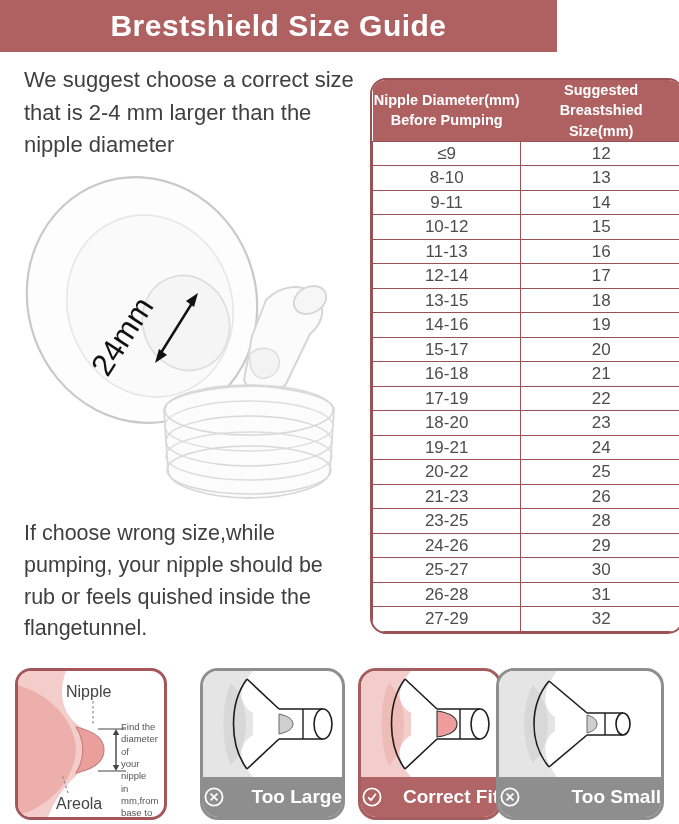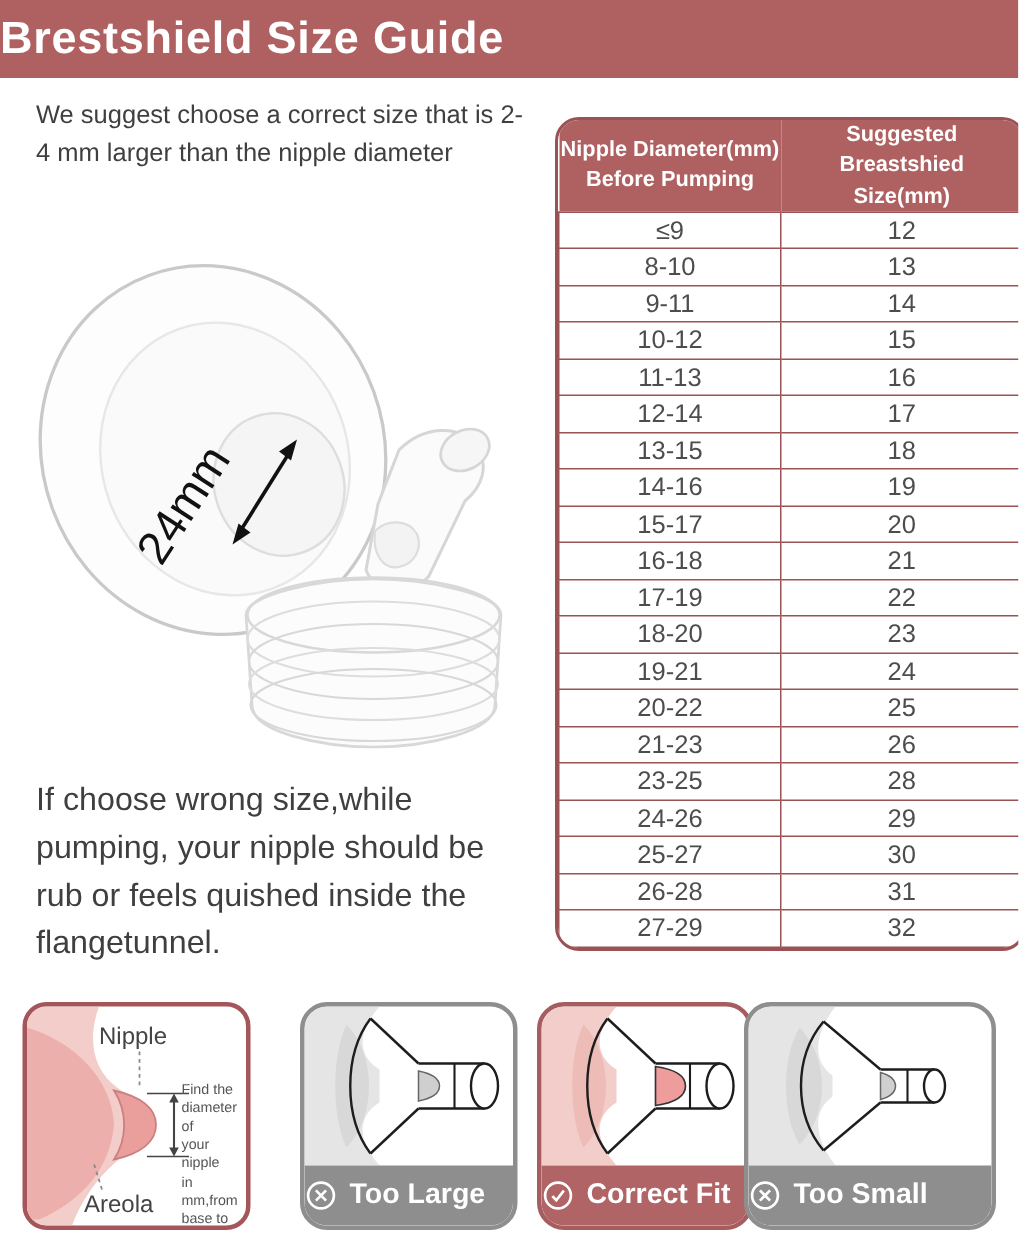--- a/index.html
+++ b/index.html
@@ -8,26 +8,26 @@
     --bar-rose:#b06465;
     --gray:#8e8e8e;
     --ink:#3f3f3f;
     --cell-ink:#4d4d4d;
   }
   *{box-sizing:border-box;margin:0;padding:0}
   body{background:#fff;font-family:"Liberation Sans",sans-serif}
   .page{position:relative;width:679px;height:824px;background:#fff;overflow:hidden}
 
   
-  .titlebar{position:absolute;left:0;top:0;width:679px;height:52px;background:var(--accent);
-    display:flex;align-items:center;}
+  .titlebar{position:absolute;left:0;top:0;width:557px;height:52px;background:var(--accent);
+    display:flex;align-items:center;justify-content:center}
   .titlebar h1{color:#fff;font-size:30px;font-weight:bold;letter-spacing:.5px}
 
   
-  .intro{position:absolute;left:24px;top:64px;width:332px;font-size:17px;line-height:1.48;color:var(--ink)}
+  .intro{position:absolute;left:24px;top:64px;width:332px;font-size:22px;line-height:1.48;color:var(--ink)}
   .warning{position:absolute;left:24px;top:518px;width:334px;font-size:21.5px;line-height:1.48;color:var(--ink)}
 
   
   .flange-figure{position:absolute;left:14px;top:158px;width:344px;height:348px}
   .flange-figure svg{width:100%;height:100%}
 
   
   .size-table{position:absolute;left:370px;top:78px;width:314px;height:556px;
     border:2px solid var(--accent-dark);border-radius:16px;overflow:hidden;background:#fff}
   .size-table table{width:100%;height:100%;border-collapse:collapse;table-layout:fixed}
@@ -39,21 +39,21 @@
 
   
   .panel{position:absolute;top:668px;height:152px;background:#fff;overflow:hidden}
   .panel svg.scene{position:absolute;left:0;top:0}
   .panel-measure{left:15px;width:152px;border:3px solid #a4565a;border-radius:16px}
   .panel-fit{border-radius:18px}
   .panel-too-large{left:200px;width:145px;border:3px solid var(--gray)}
   .panel-correct-fit{left:358px;width:144px;border:3px solid #a55d5f}
   .panel-too-small{left:496px;width:168px;border:3px solid var(--gray)}
   .panel-bar{position:absolute;left:0;right:0;bottom:0;height:40px;display:flex;align-items:center;
-    justify-content:flex-start;gap:8px;color:#fff;font-weight:bold;font-size:19px}
+    justify-content:space-between;gap:8px;color:#fff;font-weight:bold;font-size:19px}
   .bar-gray{background:var(--gray)}
   .bar-rose{background:var(--bar-rose)}
 
   
   .mp-label{position:absolute;color:#444;font-size:16px}
   .mp-nipple{left:48px;top:12px}
   .mp-areola{left:38px;top:124px}
   .mp-instruction{position:absolute;left:103px;top:50px;font-size:9.5px;line-height:1.3;
     color:#555;white-space:pre-line}
 </style>

